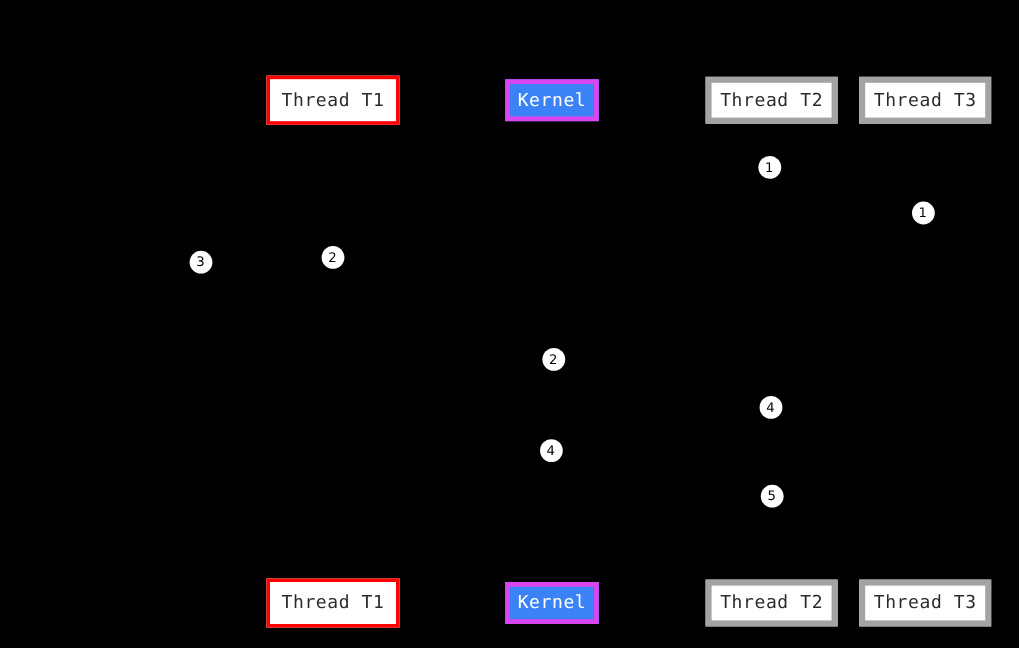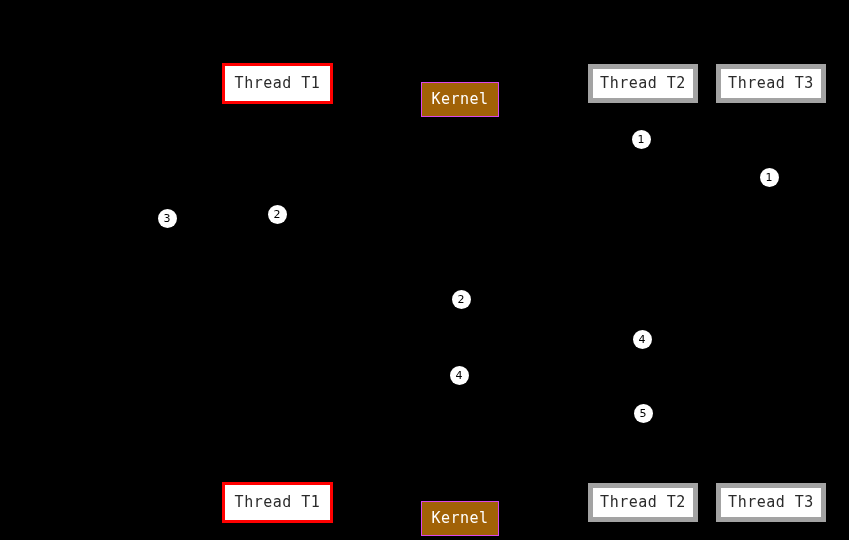--- a/index.html
+++ b/index.html
@@ -35,24 +35,23 @@
     background: #ffffff;
     color: #2b2b2b;
   }
   .participant.red {
     border: 3px solid #ff0000;
   }
   .participant.blue {
     border: 5px solid #a3a3a3;
   }
   .participant.filled {
-    background: #a16207;
+    background: #3b82f6;
     color: #ffffff;
-    border: 1px solid #d946ef;
-    margin-top: 16px;
+    border: 4px solid #d946ef;
   }
 
   
   .lifeline {
     position: absolute;
     width: 1px;
     background: #000000;
   }
 
   

